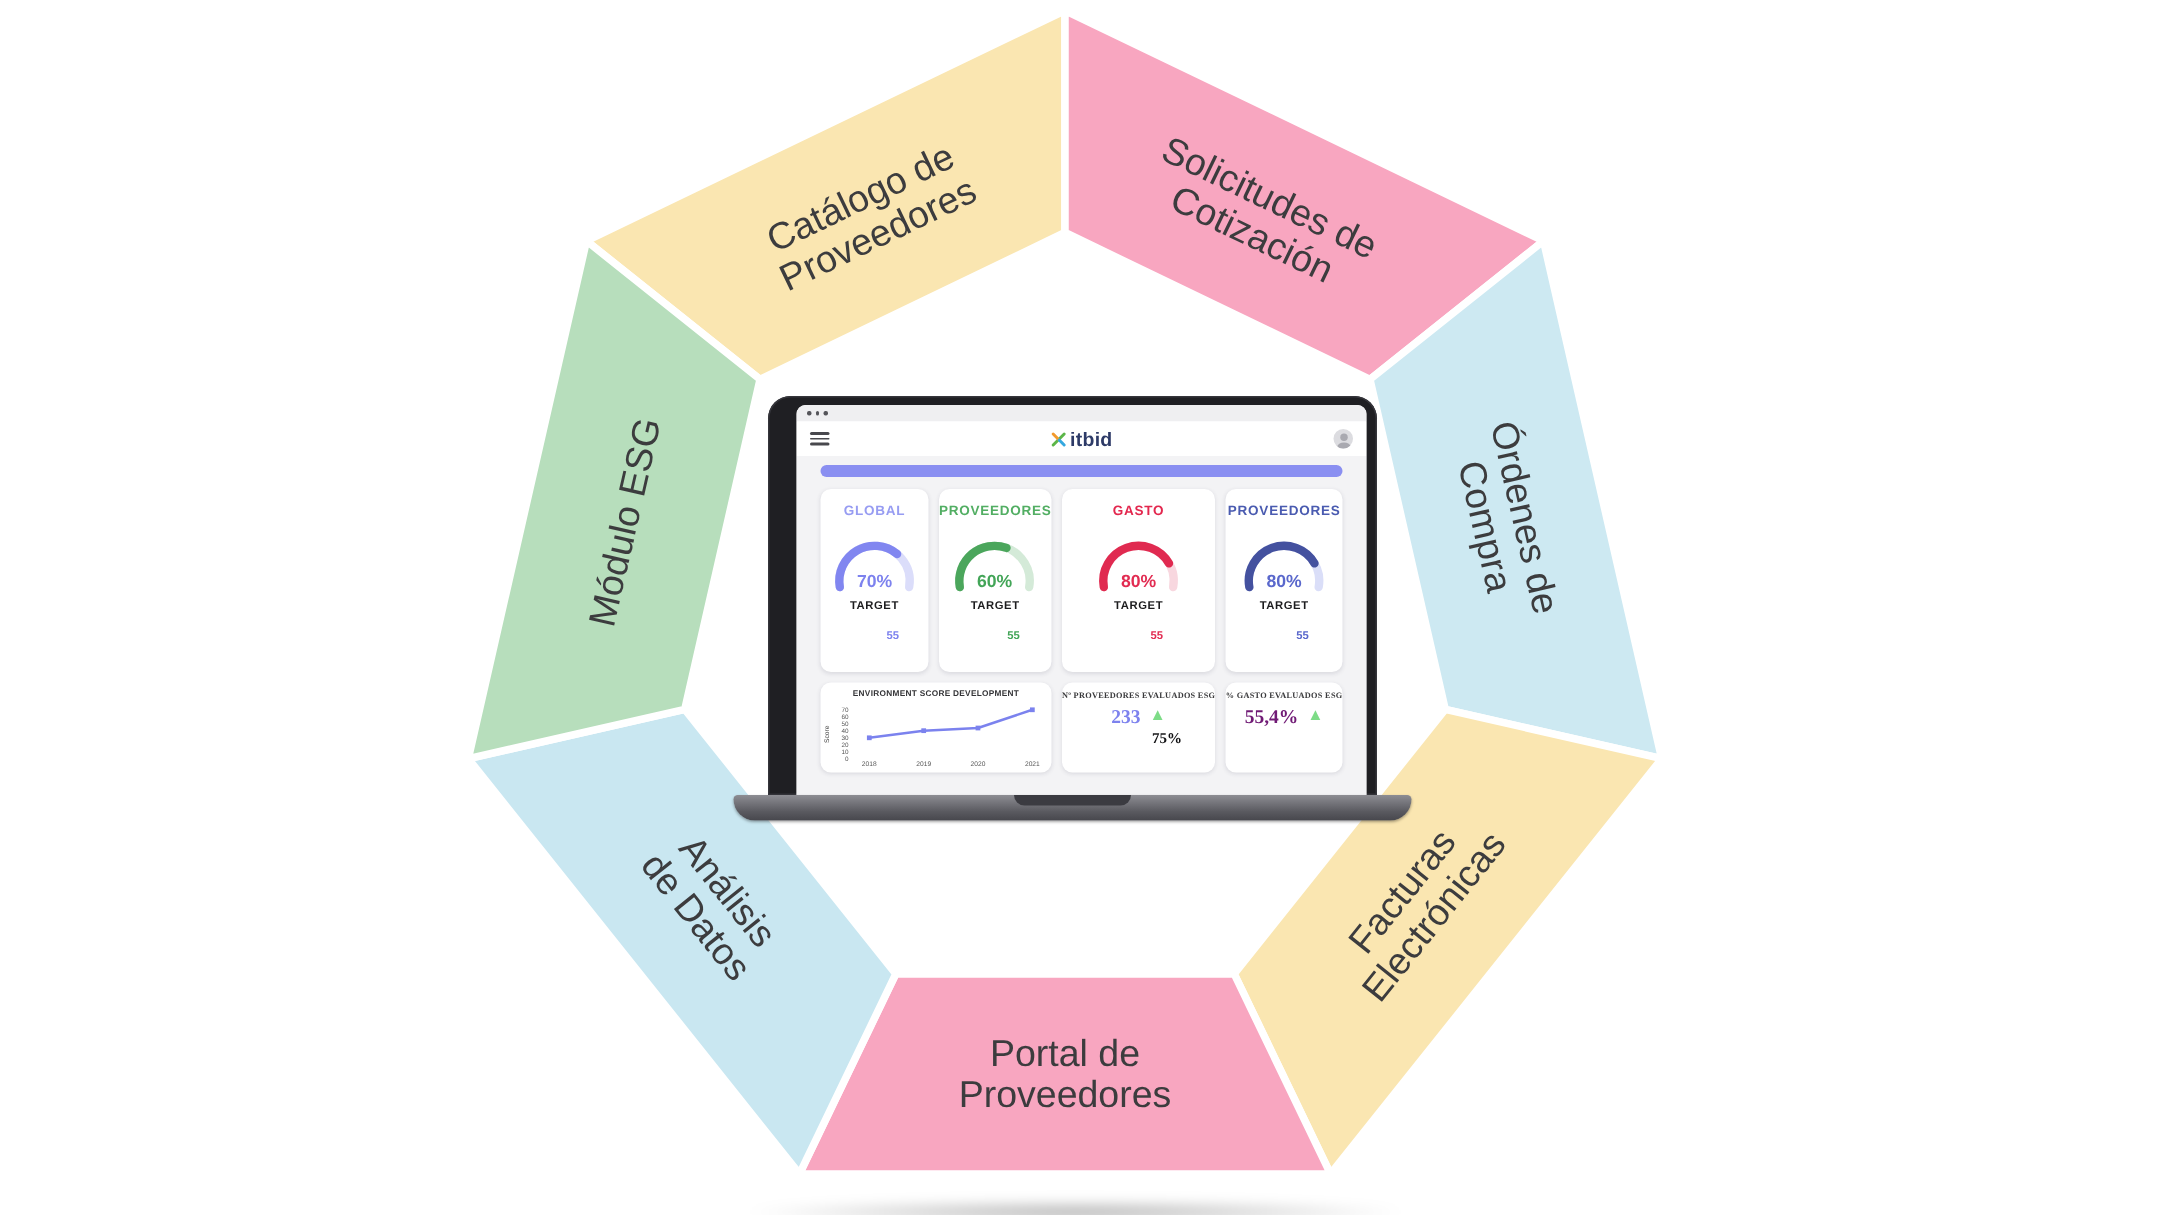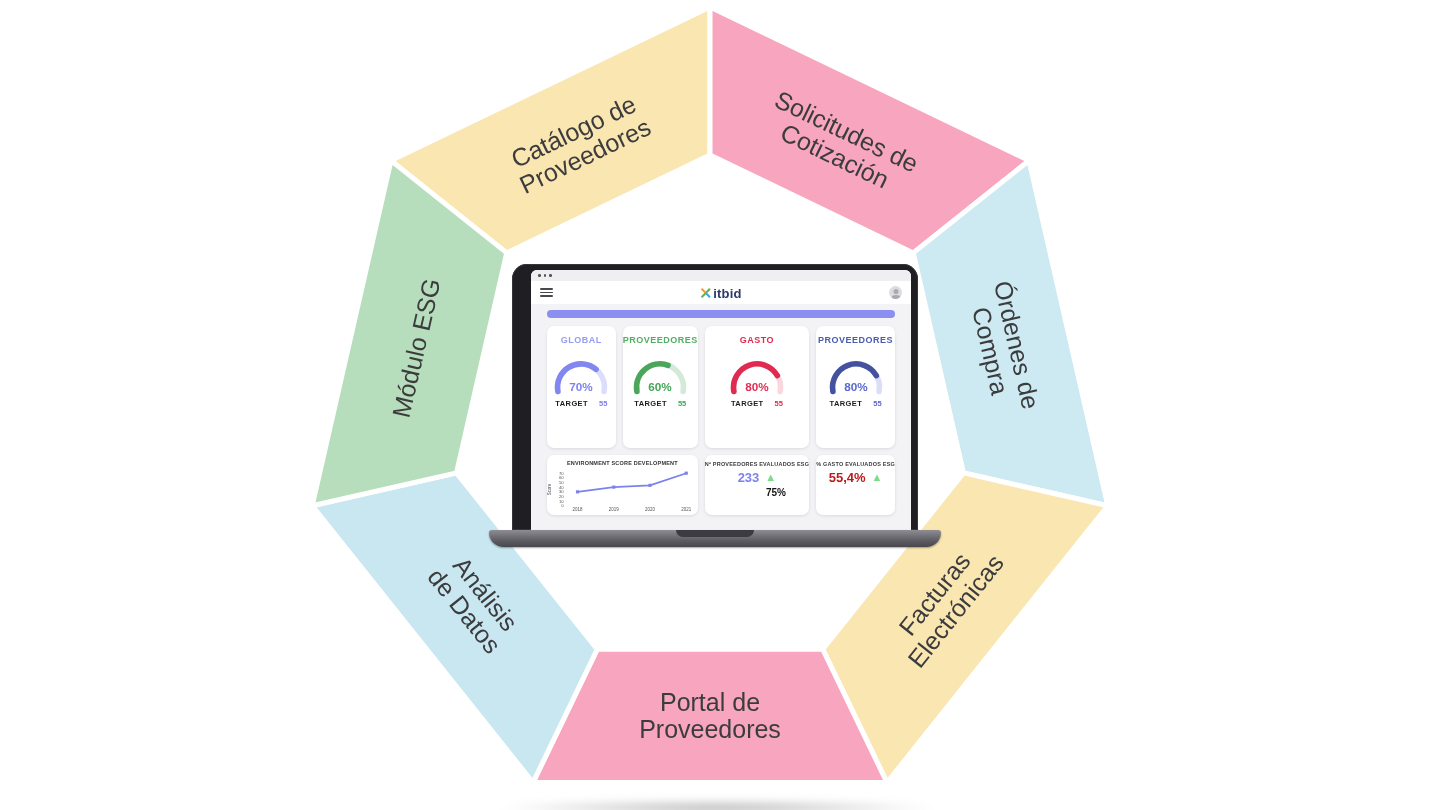--- a/index.html
+++ b/index.html
@@ -34,26 +34,26 @@
     width:5px;height:5px;border-radius:50%;background:#a9a9b0;}
   .avatar u{position:absolute;left:50%;top:8.5px;transform:translateX(-50%);
     width:9px;height:6px;border-radius:50% 50% 0 0;background:#a9a9b0;}
   .app-body{flex:1;background:#f3f3f5;padding:6px 16px 0 16px;box-sizing:border-box;}
   .progress{height:8px;border-radius:4px;margin-bottom:8px;}
   .grid{display:grid;grid-template-columns:repeat(4,1fr);gap:7px;}
   .card{background:#ffffff;border-radius:7px;box-shadow:0 1px 3px rgba(40,40,70,.12);text-align:right;}
   .gauge-card{height:122px;display:flex;flex-direction:column;align-items:center;}
   .gauge-title{margin-top:9px;font-size:9px;font-weight:700;letter-spacing:.5px;}
   .gauge-svg{width:62px;height:42px;margin-top:9px;}
-  .target-row{margin-top:3px;display:flex;gap:11px;font-size:7.5px;font-weight:700;}
+  .target-row{margin-top:3px;display:flex;gap:11px;font-size:7.5px;font-weight:700;flex-direction:column;}
   .target-label{color:#1c1c1e;letter-spacing:.4px;}
   .chart-card{grid-column:1 / 3;height:60px;display:flex;flex-direction:column;align-items:center;}
   .chart-title{margin-top:5px;font-size:5.5px;font-weight:700;color:#333336;letter-spacing:.2px;}
   #line-chart{width:168px;height:46px;}
-  .kpi-card{height:60px;display:flex;flex-direction:column;align-items:center;}
+  .kpi-card{height:60px;display:flex;flex-direction:column;align-items:center;font-family:Liberation Serif, serif;}
   .kpi-title{margin-top:6px;font-size:5.5px;font-weight:700;color:#3a3a3c;letter-spacing:.2px;white-space:nowrap;}
   .kpi-value-row{margin-top:4px;display:flex;align-items:center;gap:6px;line-height:1;}
   .kpi-value{font-size:13px;font-weight:700;}
   .kpi-trend{font-size:11px;line-height:1;}
   .kpi-secondary{margin-top:3px;font-size:10px;font-weight:700;color:#121214;margin-left:38px;}
   .base{position:absolute;left:0;top:268px;width:452px;height:17px;
     background:linear-gradient(#8d8d93,#5a5a60 65%,#47474d);
     border-radius:3px 3px 15px 15px;box-shadow:0 1px 2px rgba(0,0,0,.35);}
   .base:after{content:'';position:absolute;left:50%;transform:translateX(-50%);top:0;
     width:78px;height:7px;background:#3b3b41;border-radius:0 0 8px 8px;}
@@ -194,21 +194,21 @@
               <div class="kpi-value-row">
                 <span class="kpi-value" style="color: rgb(125, 130, 238);">233</span>
                 <span class="kpi-trend" style="color: rgb(125, 220, 135);">▲</span>
               </div>
               <div class="kpi-secondary">75%</div>
             </div>
 
             <div class="card kpi-card">
               <div class="kpi-title">% GASTO EVALUADOS ESG</div>
               <div class="kpi-value-row">
-                <span class="kpi-value" style="color: #b91c1c;">55,4%</span>
+                <span class="kpi-value" style="color: #701a75;">55,4%</span>
                 <span class="kpi-trend" style="color: rgb(125, 220, 135);">▲</span>
               </div>
             </div>
           </div>
         </div>
 
       </div>
     </div>
     <div class="base"></div>
   </div>

